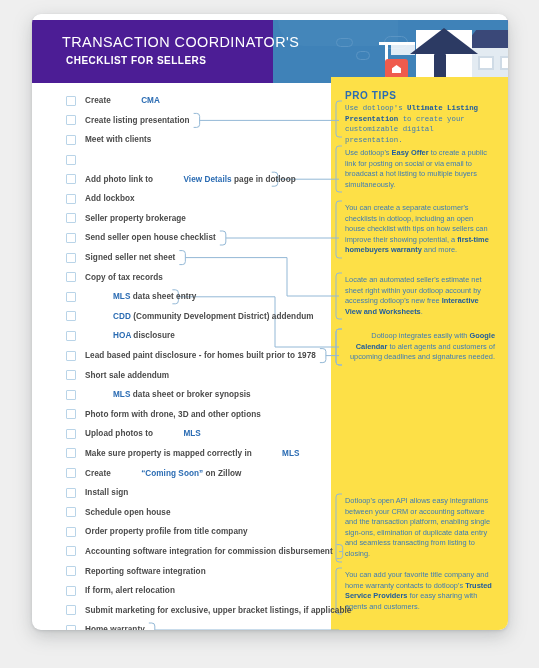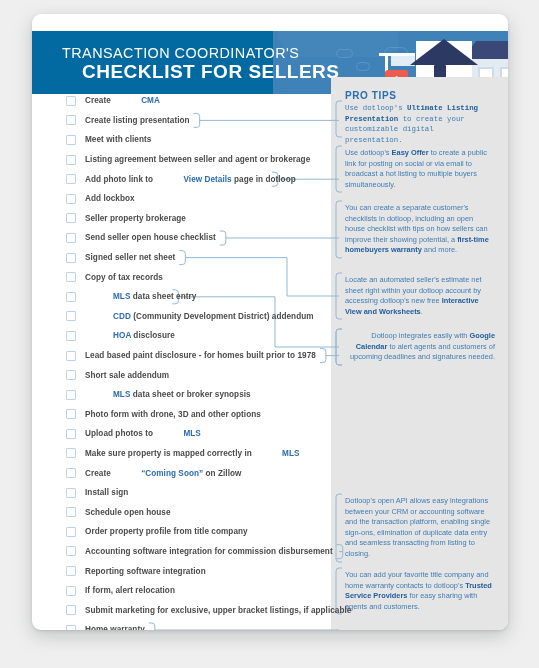--- a/index.html
+++ b/index.html
@@ -15,40 +15,40 @@
     position:absolute;left:32px;top:14px;
     width:476px;height:616px;
     background:#ffffff;
     border-radius:9px;
     box-shadow:0 6px 18px rgba(120,125,130,.38), 0 1px 3px rgba(120,125,130,.25);
     overflow:hidden;
   }
 
   
   .header{
-    position:absolute;left:0;top:17px;width:476px;height:63px;
-    background:#0369a1;
+    position:absolute;left:0;top:6px;width:476px;height:63px;
+    background:#4c1d95;
     overflow:hidden;
   }
   .hdr-lighter{
     position:absolute;right:0;top:0;width:235px;height:63px;
     background:#3f82b8;
   }
   .hdr-round{
     position:absolute;left:246px;top:-22px;width:120px;height:48px;
     background:#4486ba;border-radius:0 0 0 26px;
   }
   .title-wrap{position:absolute;left:30px;top:13px;}
   .title1{
     color:#ffffff;font-size:14.4px;letter-spacing:.45px;line-height:18px;
     font-weight:400;white-space:nowrap;
   }
   .title2{
-    color:#ffffff;font-size:19px;letter-spacing:.5px;line-height:20px;
-    font-weight:bold;white-space:nowrap;margin-left:20px;
+    color:#ffffff;font-size:10px;letter-spacing:.5px;line-height:20px;
+    font-weight:bold;white-space:nowrap;margin-left:4px;
   }
 
   
   .art{position:absolute;right:0;top:0;width:180px;height:63px;}
   .cloud{position:absolute;border:1.4px solid #5b95c4;border-radius:40px;}
   .c1{left:56px;top:16px;width:22px;height:11px;}
   .c2{left:28px;top:31px;width:12px;height:7px;}
   .c3{left:8px;top:18px;width:15px;height:7px;}
 
   .post-v{position:absolute;left:57px;top:22px;width:3px;height:41px;background:#ffffff;}
@@ -70,21 +70,21 @@
   .rightroof{position:absolute;left:133px;top:10px;width:84px;height:20px;
     background:#3a4878;clip-path:polygon(18% 0,100% 0,100% 100%,0 100%);}
   .win{position:absolute;top:36px;width:16px;height:14px;background:#ffffff;
     border:2px solid #cfdbe6;box-sizing:border-box;}
   .w1{left:150px;} .w2{left:172px;}
 
   
   .body{position:absolute;left:0;top:63px;width:476px;height:553px;}
   .tips-panel{
     position:absolute;right:0;top:0;width:177px;height:553px;
-    background:#e5e5e5;
+    background:#fde047;
   }
 
   .list{position:absolute;left:34px;top:14px;width:290px;}
   .item{position:relative;height:19.6px;display:flex;align-items:center;}
   .cb{
     width:10px;height:10px;box-sizing:border-box;
     border:1px solid #b9d4e8;background:#ffffff;border-radius:1px;
     flex:0 0 auto;margin-right:9px;
   }
   .txt{
@@ -194,21 +194,20 @@
           <div class="item">
             <span class="cb"></span>
             <span class="txt">Create listing presentation</span>
           </div>
           <div class="item">
             <span class="cb"></span>
             <span class="txt">Meet with clients</span>
           </div>
           <div class="item">
             <span class="cb"></span>
-            <span class="txt">Listing agreement between seller and agent or brokerage</span>
           </div>
           <div class="item">
             <span class="cb"></span>
             <span class="txt">Add photo link to <b>View Details</b> page in dotloop</span>
           </div>
           <div class="item">
             <span class="cb"></span>
             <span class="txt">Add lockbox</span>
           </div>
           <div class="item">

